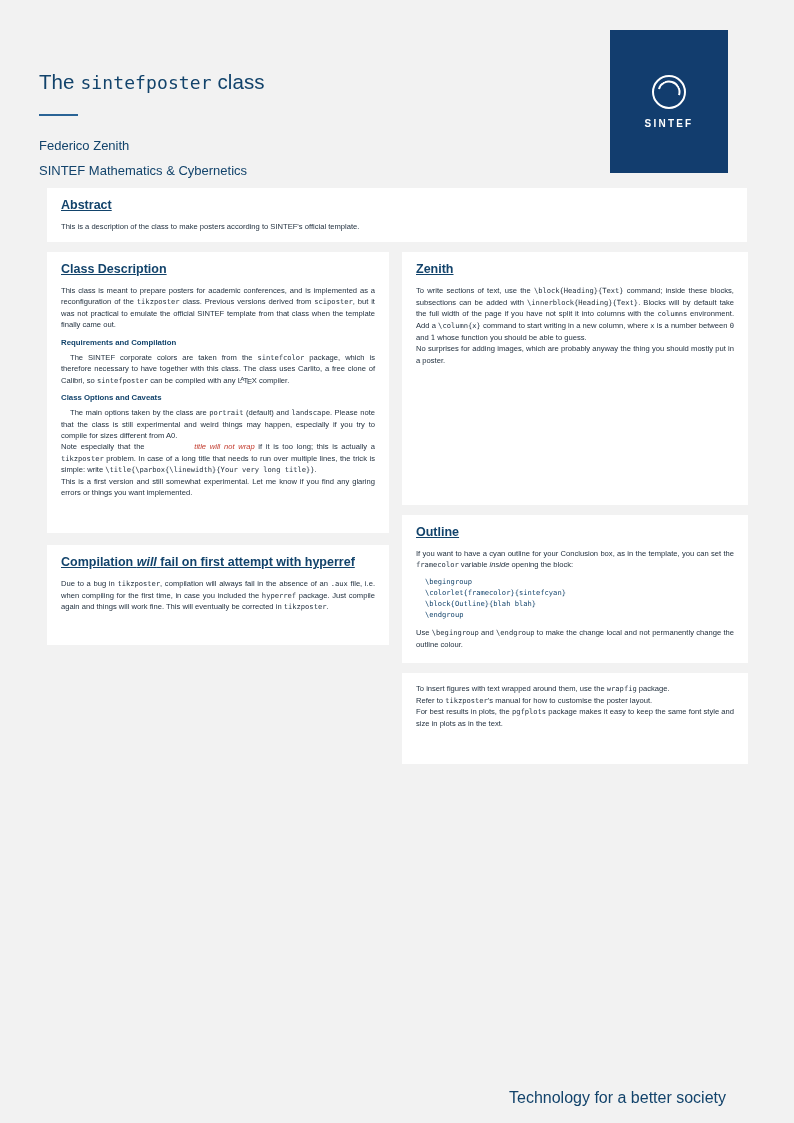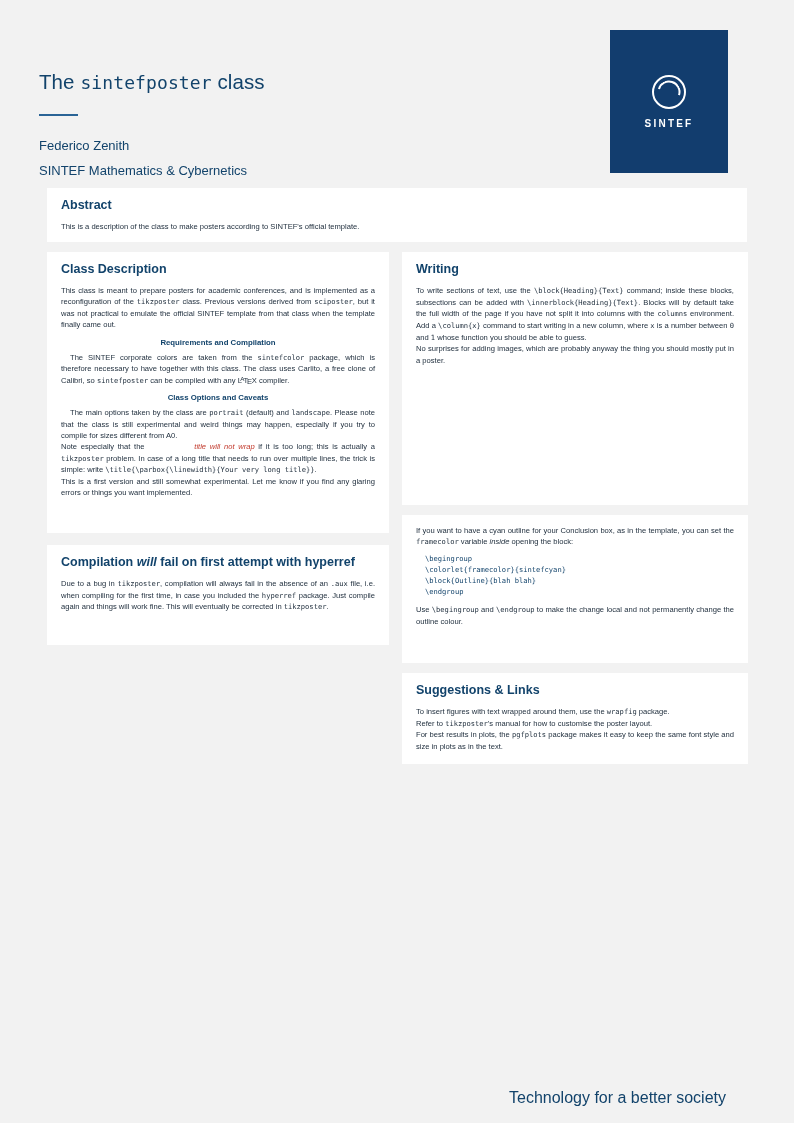--- a/index.html
+++ b/index.html
@@ -111,37 +111,37 @@
     position: absolute;
     background: #ffffff;
     box-sizing: border-box;
     padding: 10px 14px 12px 14px;
   }
   .block h2 {
     margin: 0 0 9px 0;
     font-size: 12.5px;
     font-weight: 700;
     color: #12436b;
+    text-decoration: underline;
   }
   .block h2 .it { font-style: italic; font-weight: 700; }
   .body {
     font-size: 7.6px;
     line-height: 1.5;
     color: #1c2b3a;
     text-align: justify;
     hyphens: auto;
   }
   .body p { margin: 0; }
   .body p + p { margin-top: 0px; }
   .mono {
     font-family: "DejaVu Sans Mono", monospace;
     font-size: 7.1px;
   }
   .inner-head {
-    text-align: center;
     font-weight: 700;
     color: #12436b;
     font-size: 7.8px;
     margin: 6px 0 3px 0;
   }
   .indent { text-indent: 9px; }
   .warn { color: #c23b2e; font-style: italic; padding-left: 46px; }
 
   .code {
     font-family: "DejaVu Sans Mono", monospace;
@@ -214,41 +214,41 @@
   </div>
 
   <div class="block" id="block-compilation">
     <h2><span>Compilation </span><span class="it">will</span><span> fail on first attempt with hyperref</span></h2>
     <div class="body">
       <p><span>Due to a bug in </span><span class="mono">tikzposter</span><span>, compilation will always fail in the absence of an </span><span class="mono">.aux</span><span> file, i.e. when compiling for the first time, in case you included the </span><span class="mono">hyperref</span><span> package. Just compile again and things will work fine. This will eventually be corrected in </span><span class="mono">tikzposter</span><span>.</span></p>
     </div>
   </div>
 
   <div class="block" id="block-writing">
-    <h2>Writing</h2>
+    <h2>Zenith</h2>
     <div class="body">
       <p><span>To write sections of text, use the </span><span class="mono">\block{Heading}{Text}</span><span> command; inside these blocks, subsections can be added with </span><span class="mono">\innerblock{Heading}{Text}</span><span>. Blocks will by default take the full width of the page if you have not split it into columns with the </span><span class="mono">columns</span><span> environment. Add a </span><span class="mono">\column{x}</span><span> command to start writing in a new column, where </span><span class="mono">x</span><span> is a number between </span><span class="mono">0</span><span> and </span><span class="mono">1</span><span> whose function you should be able to guess.</span></p>
       <p>No surprises for adding images, which are probably anyway the thing you should mostly put in a poster.</p>
     </div>
 
   </div>
 
   <div class="block" id="block-outline">
+    <h2>Outline</h2>
     <div class="body">
       <p><span>If you want to have a cyan outline for your Conclusion box, as in the template, you can set the </span><span class="mono">framecolor</span><span> variable </span><em>inside</em><span> opening the block:</span></p>
       <div class="code">\begingroup
 \colorlet{framecolor}{sintefcyan}
 \block{Outline}{blah blah}
 \endgroup</div>
       <p><span>Use </span><span class="mono">\begingroup</span><span> and </span><span class="mono">\endgroup</span><span> to make the change local and not permanently change the outline colour.</span></p>
     </div>
   </div>
 
   <div class="block" id="block-suggestions">
-    <h2>Suggestions &amp; Links</h2>
     <div class="body">
       <p><span>To insert figures with text wrapped around them, use the </span><span class="mono">wrapfig</span><span> package.</span></p>
       <p><span>Refer to </span><span class="mono">tikzposter</span><span>'s manual for how to customise the poster layout.</span></p>
       <p><span>For best results in plots, the </span><span class="mono">pgfplots</span><span> package makes it easy to keep the same font style and size in plots as in the text.</span></p>
     </div>
   </div>
 
   <div class="footer">Technology for a better society</div>
 
 </div>

